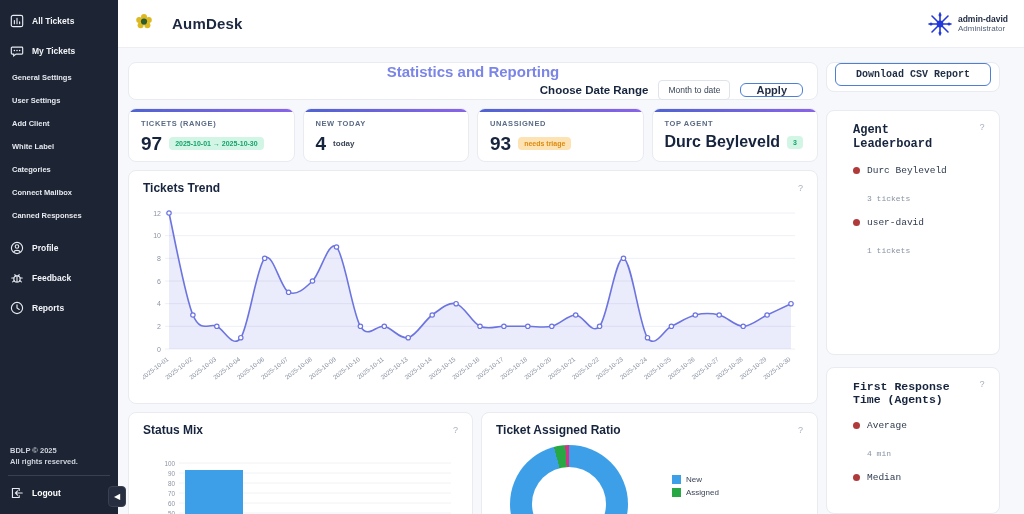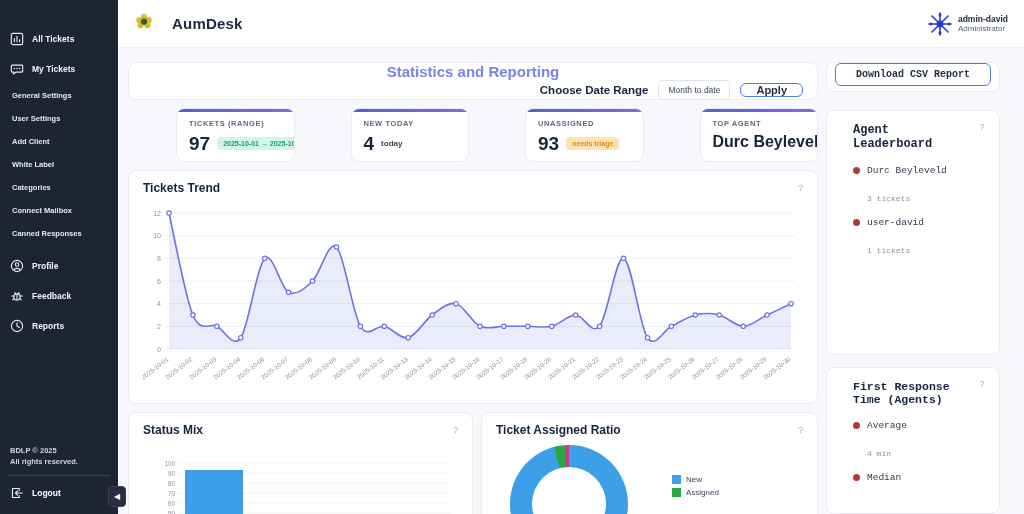--- a/index.html
+++ b/index.html
@@ -8,21 +8,21 @@
   .app { position:relative; width:1024px; height:514px; }
 
   
   .sidebar { position:absolute; left:0; top:0; bottom:0; width:118px; background:#1d2433; color:#fff; z-index:2; }
   .s-item { display:flex; align-items:center; gap:8px; padding:8px 10px; cursor:pointer; }
   .s-item .lbl { font-size:8.5px; font-weight:bold; color:#f2f4f8; }
   .s-icon { width:14px; height:14px; display:inline-flex; color:#e8ebf2; flex:0 0 auto; }
   .s-icon svg { width:14px; height:14px; }
   .s-chev { margin-left:auto; width:10px; height:10px; color:#aeb6c6; }
   .s-sub { padding:7px 10px 7px 12px; font-size:7.5px; font-weight:bold; color:#e6e9f0; cursor:pointer; }
-  .s-top { padding-top:24px; }
+  .s-top { padding-top:6px; }
   .s-foot { position:absolute; left:0; right:0; bottom:0; }
   .s-copy { padding:0 10px 8px; font-size:7.5px; color:#cfd4de; line-height:1.5; font-weight:bold; }
   .s-div { border-top:1px solid #39404f; margin:0 8px; }
   .s-logout { display:flex; align-items:center; gap:8px; padding:10px 10px 14px; cursor:pointer; }
   .s-logout .lbl { font-size:8.5px; font-weight:bold; }
   .collapse-btn { position:absolute; left:108px; top:486px; width:18px; height:21px; background:#262e3f;
     border:1px solid #39404f; border-radius:4px; color:#fff; font-size:8px; display:flex; align-items:center;
     justify-content:center; z-index:3; cursor:pointer; }
 
   
@@ -51,21 +51,21 @@
   .btn-outline { background:#fff; border:1.5px solid #4d7fd6; border-radius:6px; color:#1f2d44;
     font-size:11px; font-weight:bold; padding:0 15px; cursor:pointer; font-family:inherit; }
 
   
   .dl-card { height:38px; display:flex; align-items:center; padding:0 8px; }
   .dl-btn { width:100%; background:#fff; border:1.5px solid #4d7fd6; border-radius:6px; color:#1f2d44;
     font-size:10px; font-weight:bold; padding:5px 0; cursor:pointer; font-family:inherit; }
 
   
   .stats-row { display:flex; gap:8px; height:60px; }
-  .stat-card { flex:1; position:relative; padding:10px 12px 8px; overflow:hidden;margin-left:48px; }
+  .stat-card { flex:1; position:relative; padding:10px 12px 8px; overflow:hidden; }
   .stat-card::before { content:""; position:absolute; left:0; top:0; right:0; height:3px;
     background:linear-gradient(90deg,#4f63d2,#8a63e8); }
   .stat-lbl { font-size:7.5px; font-weight:bold; letter-spacing:.6px; color:#5a6b85; }
   .stat-valrow { display:flex; align-items:center; gap:7px; margin-top:6px; }
   .stat-val { font-size:19px; font-weight:bold; color:#16243d; line-height:1; }
   .stat-val.agent { font-size:16px; white-space:nowrap; }
   .badge { font-size:7px; font-weight:bold; padding:3px 6px; border-radius:4px; white-space:nowrap; }
   .badge.green { background:#d3f5e6; color:#13a36b; }
   .badge.orange { background:#fde3b3; color:#dd8a12; }
   .stat-suffix { font-size:8px; font-weight:bold; color:#3a4558; }

